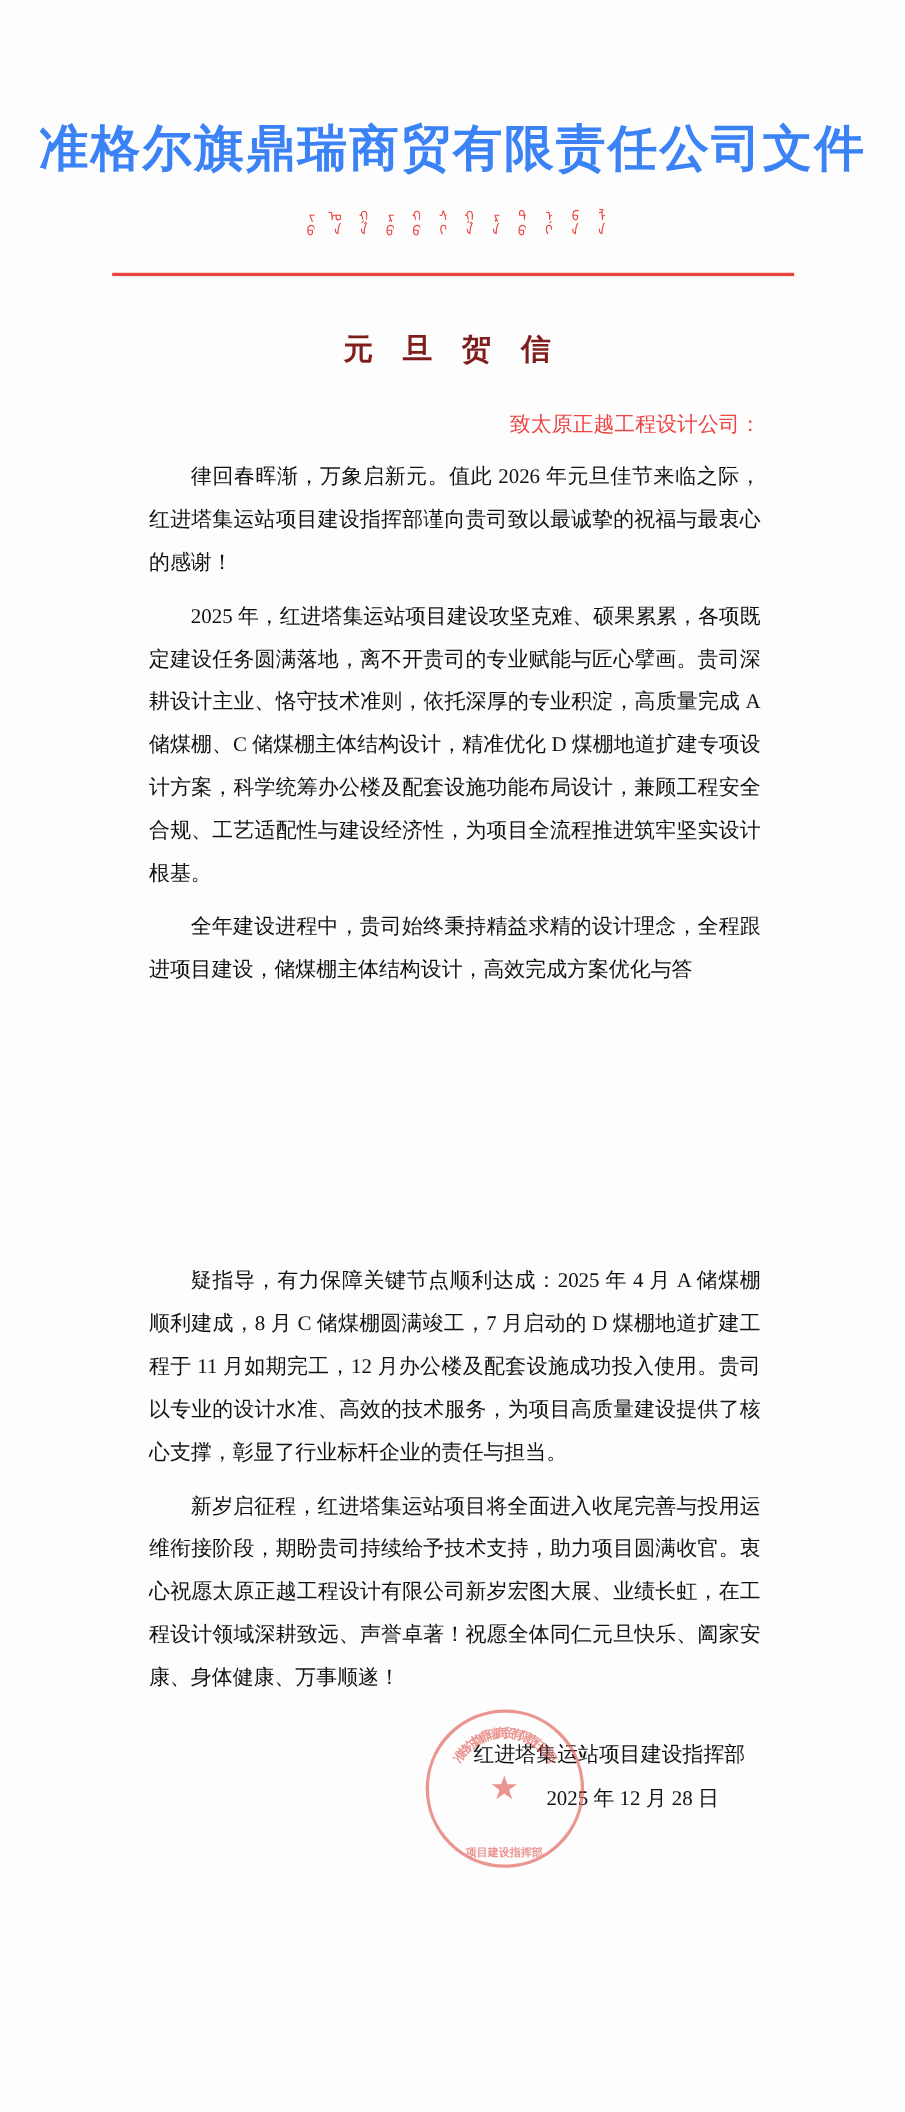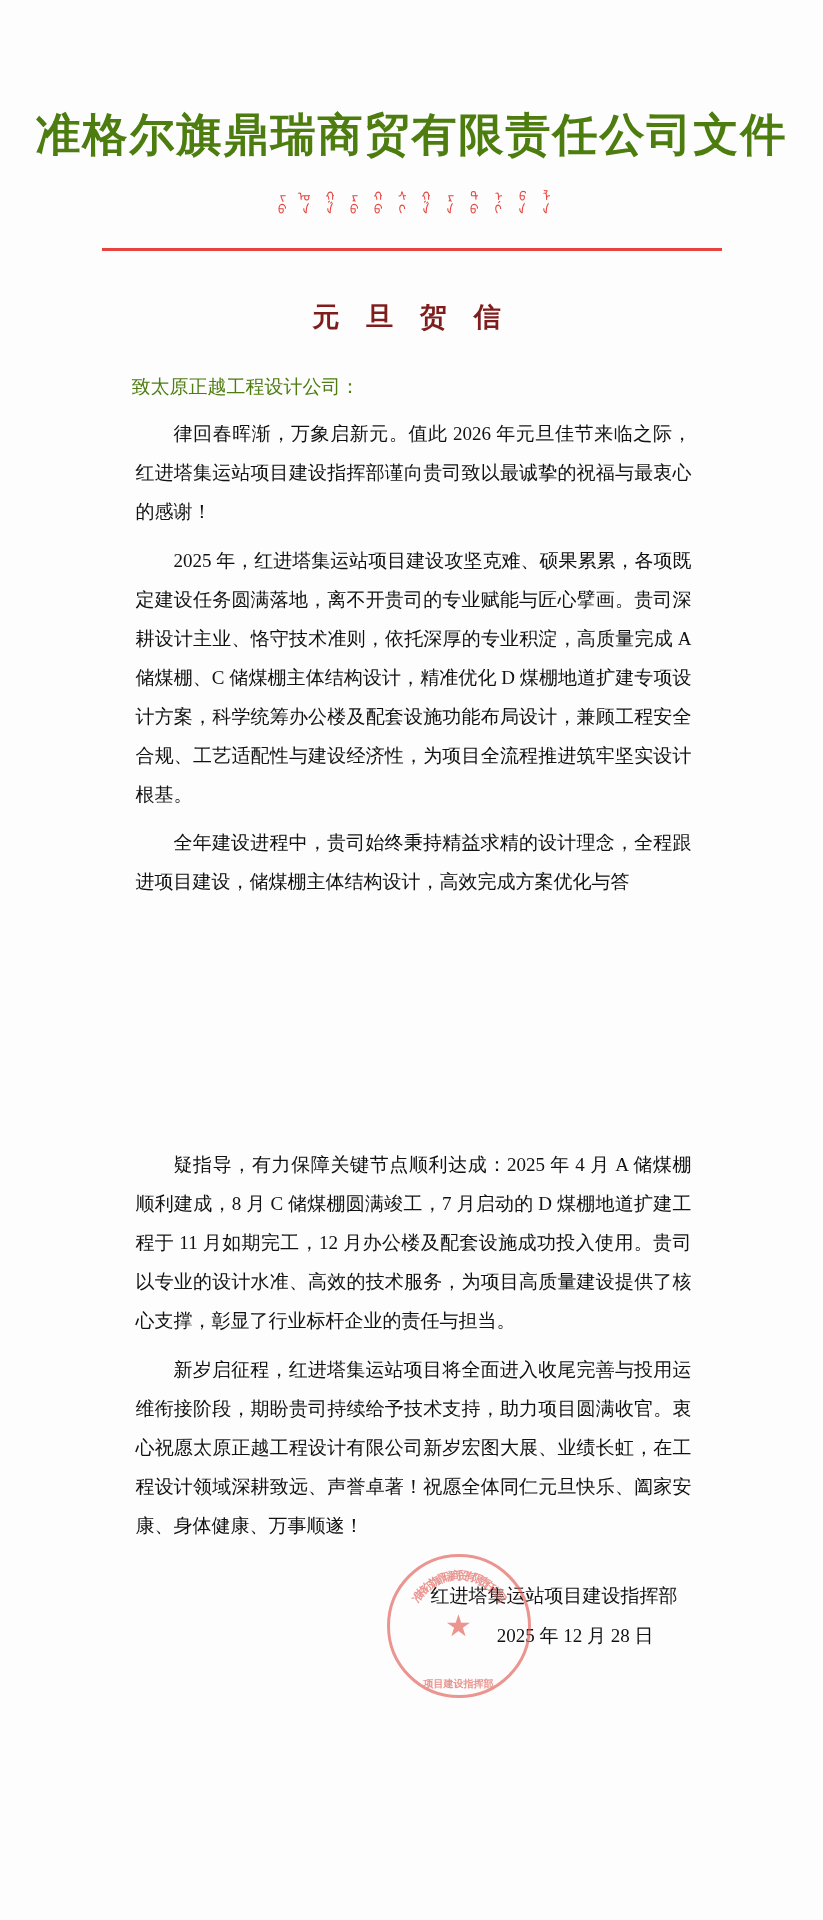--- a/index.html
+++ b/index.html
@@ -26,21 +26,21 @@
   
   .letterhead {
     padding-top: 108px;
     text-align: center;
   }
   .letterhead-title {
     font-family: "Liberation Serif", "DejaVu Serif", serif;
     font-size: 45px;
     font-weight: bold;
     letter-spacing: 2px;
-    color: #4d7c0f;
+    color: #3b82f6;
     line-height: 1.2;
     white-space: nowrap;
   }
   .letterhead-mongolian {
     margin-top: 14px;
     height: 56px;
     display: flex;
     justify-content: center;
     align-items: flex-start;
     gap: 11px;
@@ -75,21 +75,22 @@
   }
 
   
   .body-wrap {
     margin: 34px auto 0;
     width: 560px;
   }
   .salutation {
     font-size: 19px;
     line-height: 1.9;
-    color: #4d7c0f;
+    color: #ef4444;
+    text-align: right;
   }
   p.para {
     font-size: 19px;
     line-height: 2.05;
     text-align: justify;
     text-justify: inter-ideograph;
     margin: 10px 0 0 4px;
     text-indent: 2em;
     color: #111;
   }

